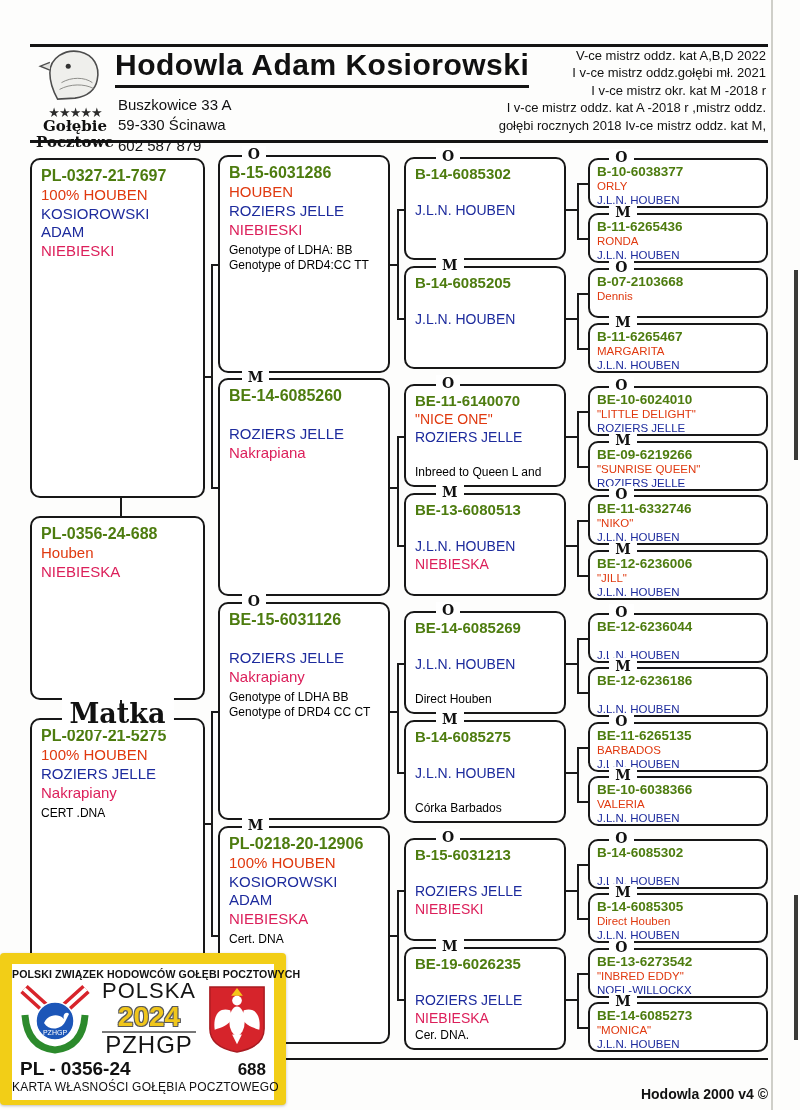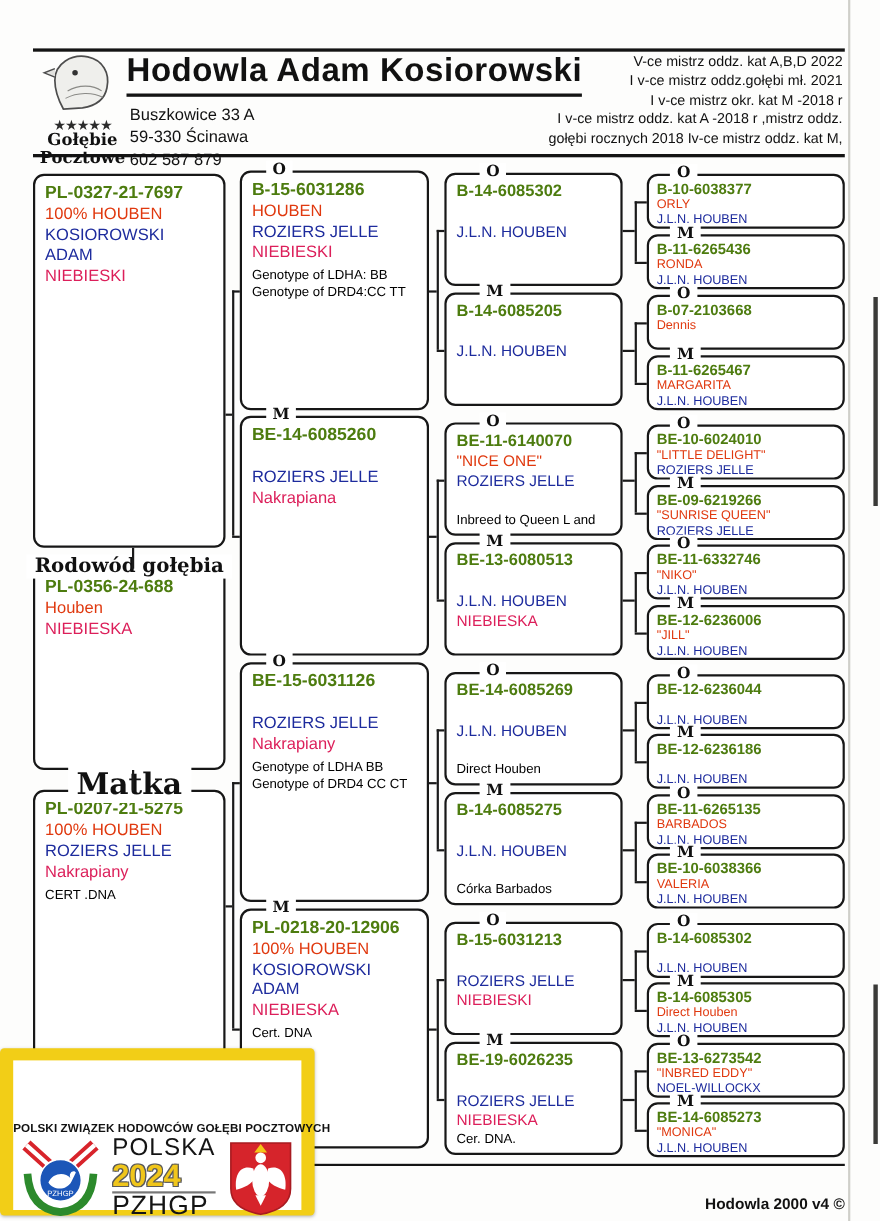--- a/index.html
+++ b/index.html
@@ -36,23 +36,23 @@
   .red{color:#e0390f;} .blue{color:#1d2b9d;} .pink{color:#dc1f5a;}
   .note{font-size:12px;color:#000;margin-top:3px;line-height:1.25;}
   .note.bottom{position:absolute;left:9px;bottom:5px;margin:0;}
   
   .ch,.cv{position:absolute;background:#1a1a1a;}
   .ch{height:2px;} .cv{width:2px;}
   
   .badge{position:absolute;left:0;top:953px;width:286px;height:152px;background:#f2ce17;
          border-radius:4px;z-index:6;box-shadow:0 1px 3px rgba(0,0,0,.25);}
   .badge-inner{position:absolute;left:12px;right:12px;top:11px;bottom:5px;background:#fff;}
-  .b-org{text-align:center;font-size:10.6px;font-weight:bold;padding-top:16px;white-space:nowrap;letter-spacing:.1px;margin-top:40px;}
+  .b-org{text-align:center;font-size:10.6px;font-weight:bold;padding-top:4px;white-space:nowrap;letter-spacing:.1px;}
   .b-mid{display:flex;justify-content:space-between;align-items:center;padding:2px 6px 0 6px;height:74px;}
-  .b-center{text-align:left;line-height:1.02;}
+  .b-center{text-align:center;line-height:1.02;}
   .b-polska{font-size:22px;color:#141414;letter-spacing:1px;}
   .b-year{font-size:28px;font-weight:bold;color:#f0c61b;
           text-shadow:-1px -1px 0 #5a5a5a,1px -1px 0 #5a5a5a,-1px 1px 0 #5a5a5a,1px 1px 0 #5a5a5a;}
   .b-pzhgp{font-size:24px;color:#141414;letter-spacing:1px;border-top:2px solid #777;}
   .b-row{display:flex;justify-content:space-between;align-items:baseline;padding:2px 8px 0 8px;}
   .b-ring{font-size:19px;font-weight:bold;text-align:right;}
   .b-num{font-size:17px;font-weight:bold;}
   .b-card{font-size:12px;text-align:center;letter-spacing:.2px;white-space:nowrap;}
   .credit{position:absolute;right:32px;top:1086px;font-size:14px;font-weight:bold;}
   .scanline{position:absolute;background:#cfcfc9;}
@@ -93,21 +93,20 @@
   </div>
 
   <div class="box g1" style="left:30px;top:158px;width:175px;height:340px">
     <div class="ring">PL-0327-21-7697</div>
     <div class="ln red">100% HOUBEN</div>
     <div class="ln blue">KOSIOROWSKI ADAM</div>
     <div class="ln pink">NIEBIESKI</div>
   </div>
 
   <div class="box g1" style="left:30px;top:516px;width:175px;height:184px">
-    <span class="glabel small">Rodowód gołębia</span>
     <div class="ring">PL-0356-24-688</div>
     <div class="ln red">Houben</div>
     <div class="ln pink">NIEBIESKA</div>
   </div>
 
   <div class="box g1" style="left:30px;top:718px;width:175px;height:340px">
     <span class="glabel big">Matka</span>
     <div class="ring">PL-0207-21-5275</div>
     <div class="ln red">100% HOUBEN</div>
     <div class="ln blue">ROZIERS JELLE</div>

